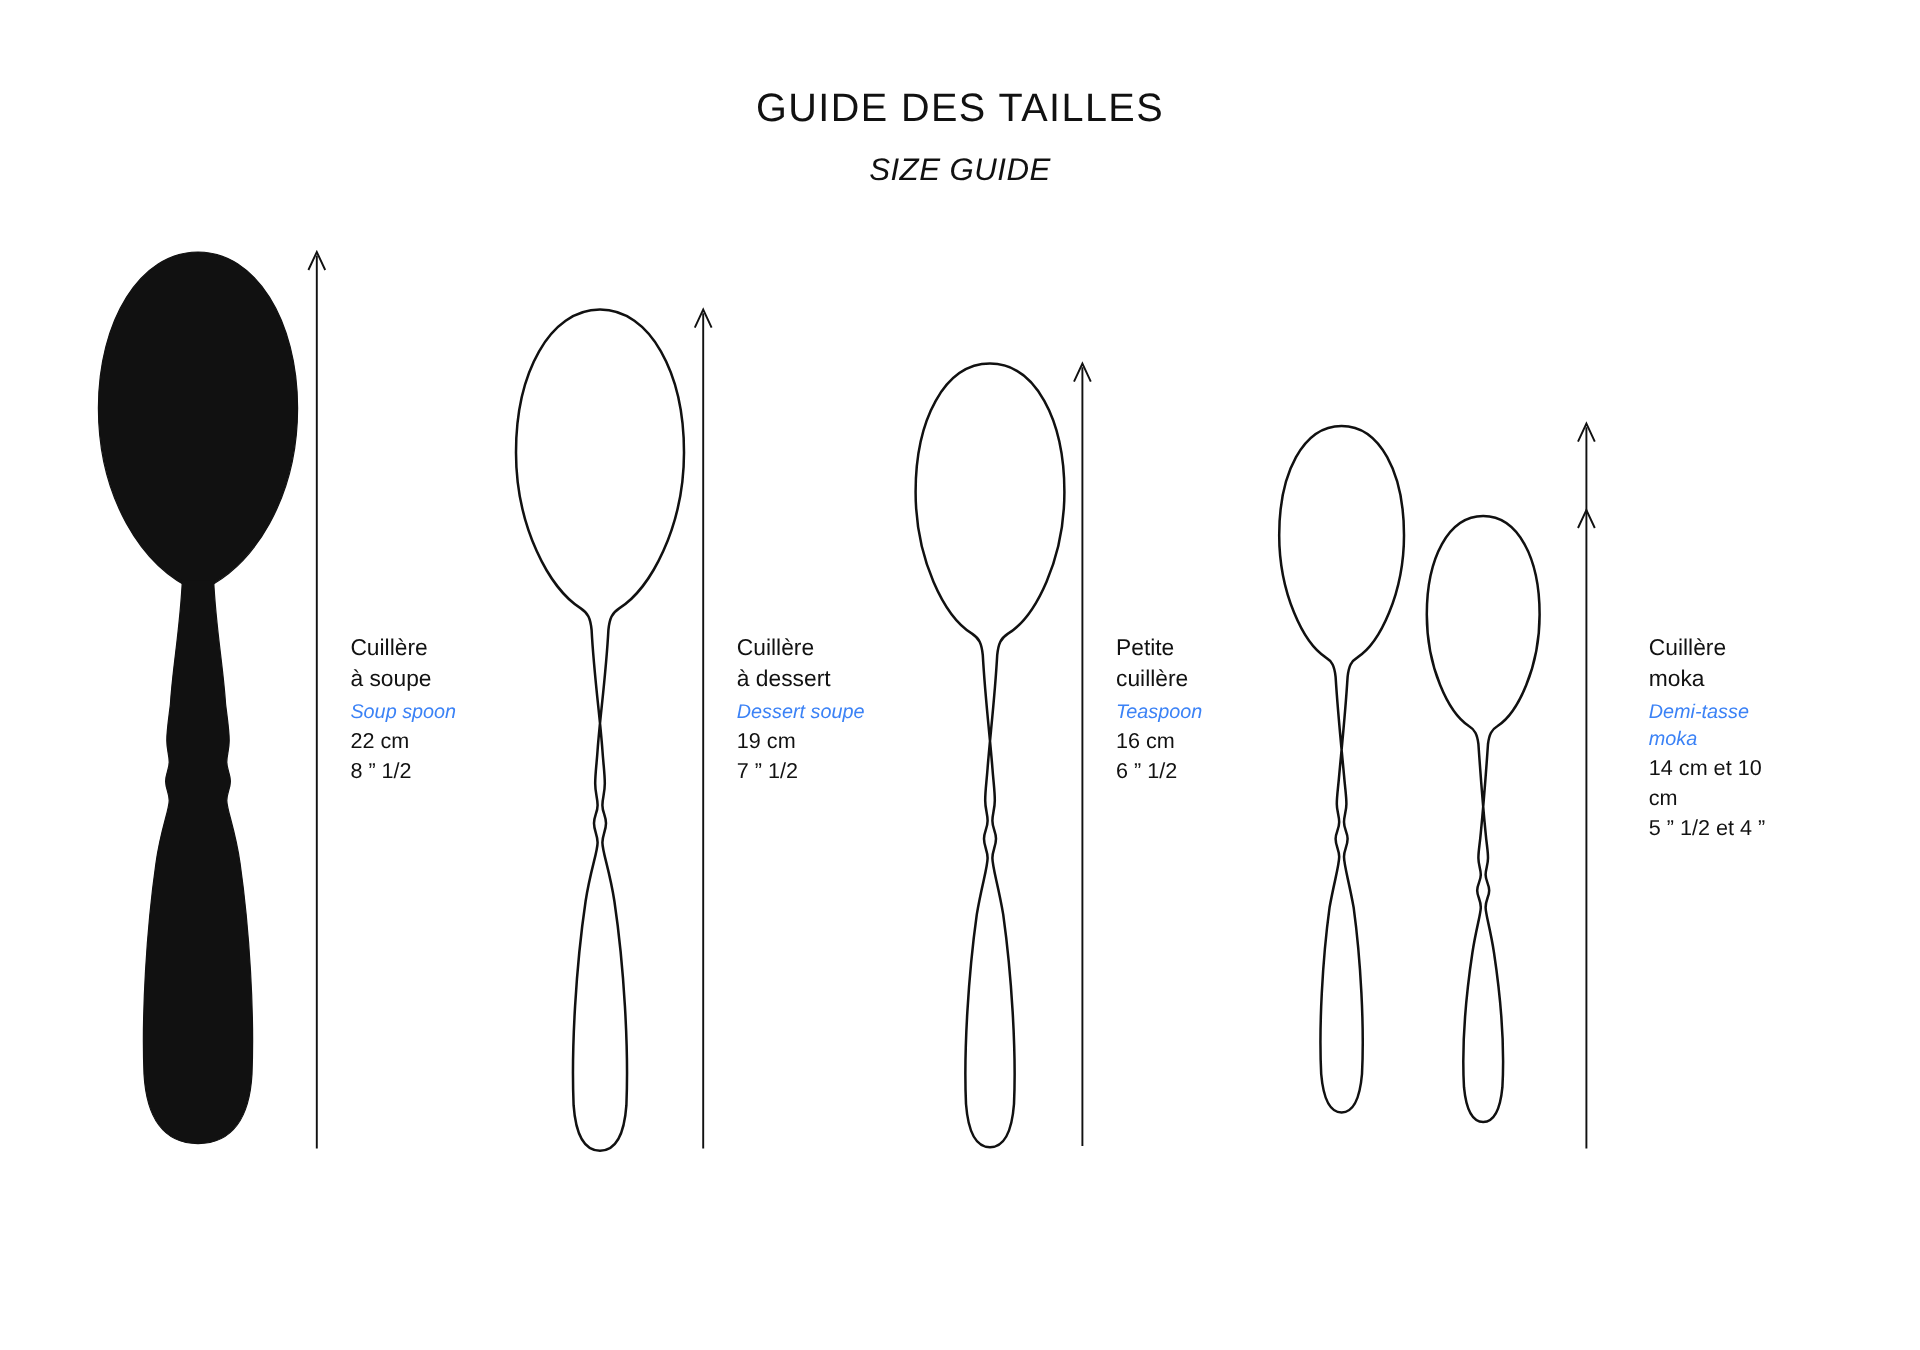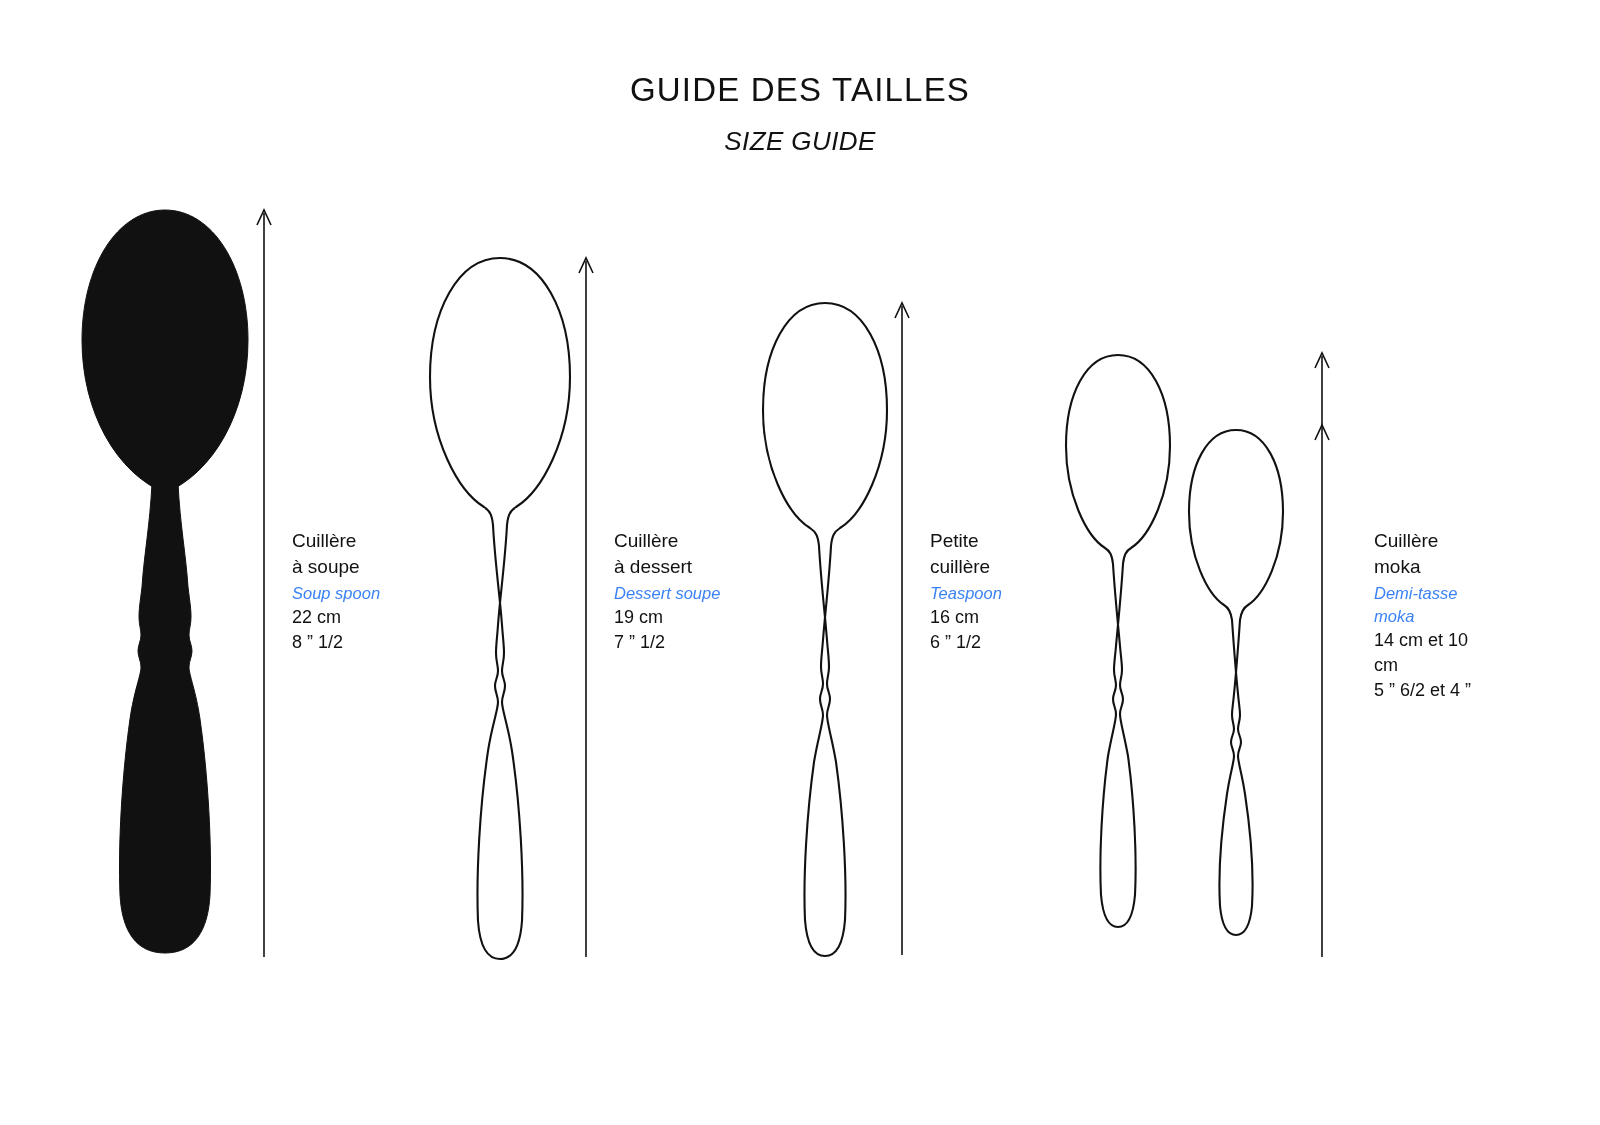--- a/index.html
+++ b/index.html
@@ -252,16 +252,16 @@
     <line x1="12" y1="8" x2="12" y2="609" stroke="#111111" stroke-width="1.6"></line>
     <polyline points="5,20 12,5 19,20" fill="none" stroke="#111111" stroke-width="1.6"></polyline>
     <polyline points="5,92 12,77 19,92" fill="none" stroke="#111111" stroke-width="1.6"></polyline>
   </svg>
 
   <div class="label-block" style="left:1374px; top:528px;">
     <div class="label-fr">Cuillère
 moka</div>
     <div class="label-en">Demi-tasse moka</div>
     <div class="label-dims">14 cm et 10 cm
-5 ” 6/2 et 4 ”</div>
+5 ” 1/2 et 4 ”</div>
   </div>
 
 </div>
 
 </body></html>

